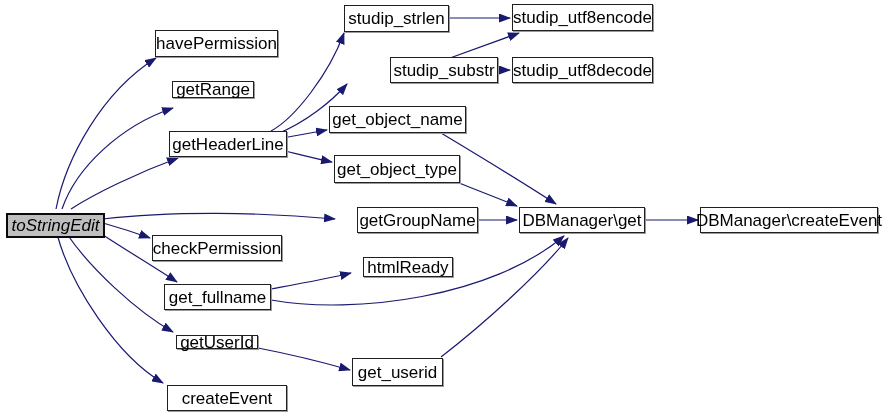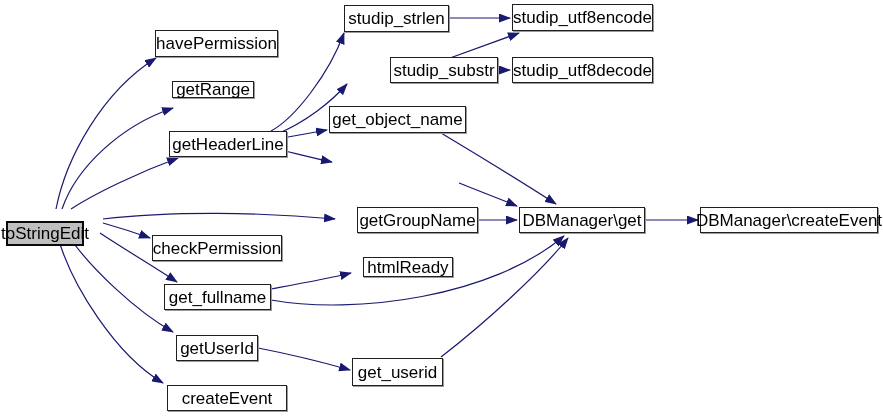--- a/index.html
+++ b/index.html
@@ -67,32 +67,33 @@
     <path d="M441,133 C481,157 525,184 556,204" marker-end="url(#arrow)"></path>
     <path d="M459,183 C479,191 500,199 517,206" marker-end="url(#arrow)"></path>
     <path d="M458,220 L517,220" marker-end="url(#arrow)"></path>
     <path d="M271,289 C298,284 326,279 351,273" marker-end="url(#arrow)"></path>
     <path d="M271,300 C355,315 492,297 564,236" marker-end="url(#arrow)"></path>
     <path d="M258,348 C289,354 322,362 350,370" marker-end="url(#arrow)"></path>
     <path d="M441,357 C486,322 540,273 568,238" marker-end="url(#arrow)"></path>
     <path d="M645,220 L698,220" marker-end="url(#arrow)"></path>
   </svg>
 
-  <div class="node root" style="left:6px;   top:221px; width:78px;  height:25px;">toStringEdit</div>
+  <div class="node root" style="left:6px;   top:213px; width:99px;  height:25px;font-style:italic;">toStringEdit</div>
   <div class="node" style="left:155px; top:30px;  width:123px; height:27px;">havePermission</div>
   <div class="node" style="left:172px; top:81px;  width:82px;  height:17px;">getRange</div>
   <div class="node" style="left:159px; top:131px; width:118px; height:26px;margin-left:10px;">getHeaderLine</div>
   <div class="node" style="left:152px; top:235px; width:130px; height:26px;">checkPermission</div>
   <div class="node" style="left:164px; top:284px; width:107px; height:26px;">get_fullname</div>
-  <div class="node" style="left:176px; top:335px; width:82px;  height:26px;">getUserId</div>
+  <div class="node" style="left:176px; top:335px; width:82px;  height:14px;">getUserId</div>
   <div class="node" style="left:167px; top:385px; width:120px; height:26px;">createEvent</div>
   <div class="node" style="left:344px; top:5px;   width:105px; height:27px;">studip_strlen</div>
   <div class="node" style="left:342px; top:57px;  width:108px; height:26px;margin-left:48px;">studip_substr</div>
   <div class="node" style="left:512px; top:4px;   width:141px; height:27px;">studip_utf8encode</div>
   <div class="node" style="left:512px; top:57px;  width:141px; height:26px;">studip_utf8decode</div>
   <div class="node" style="left:329px; top:106px; width:137px; height:27px;">get_object_name</div>
+  <div class="node" style="left:334px; top:155px; width:126px; height:28px;">get_object_type</div>
   <div class="node" style="left:337px; top:207px; width:121px; height:26px;margin-left:20px;">getGroupName</div>
   <div class="node" style="left:353px; top:257px; width:90px;  height:20px;margin-left:10px;">htmlReady</div>
   <div class="node" style="left:352px; top:358px; width:91px;  height:28px;">get_userid</div>
   <div class="node" style="left:519px; top:207px; width:126px; height:26px;">DBManager\get</div>
   <div class="node" style="left:700px; top:207px; width:178px; height:26px;">DBManager\createEvent</div>
 
 </div>
 
 </body></html>

